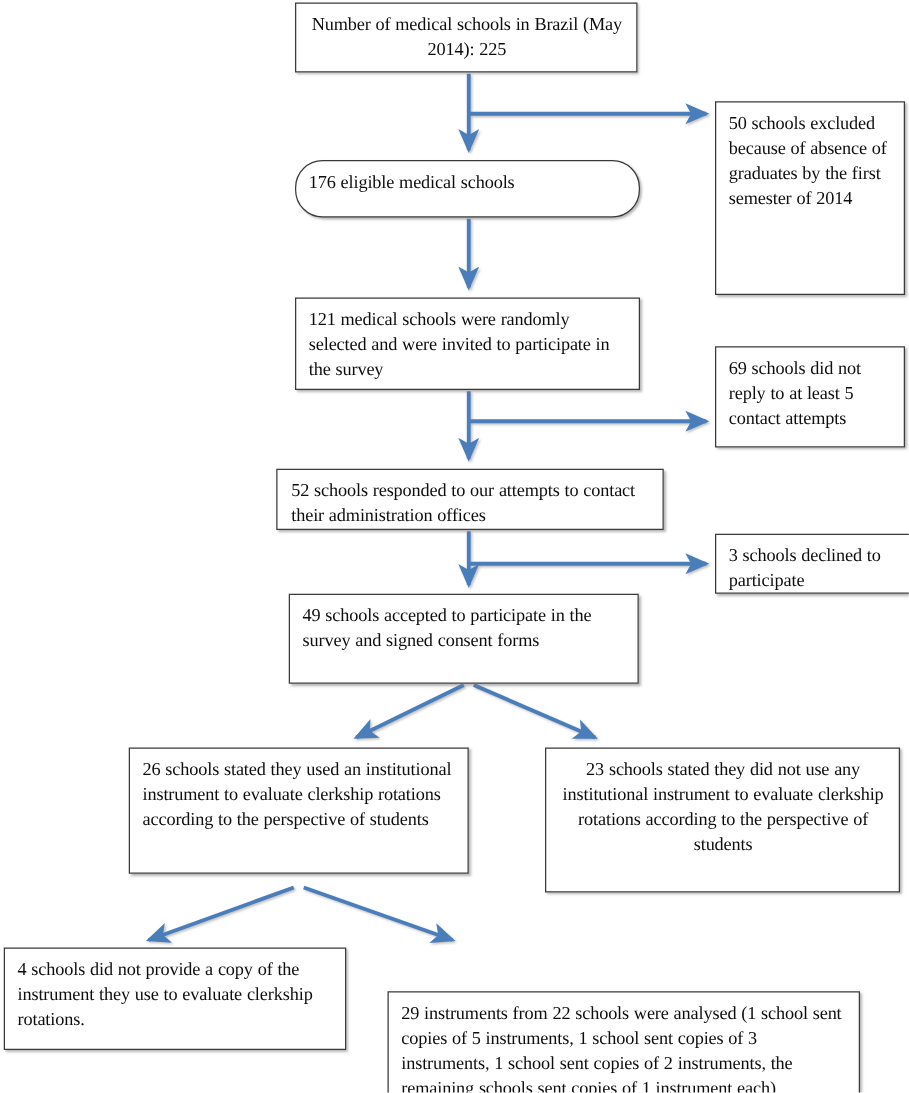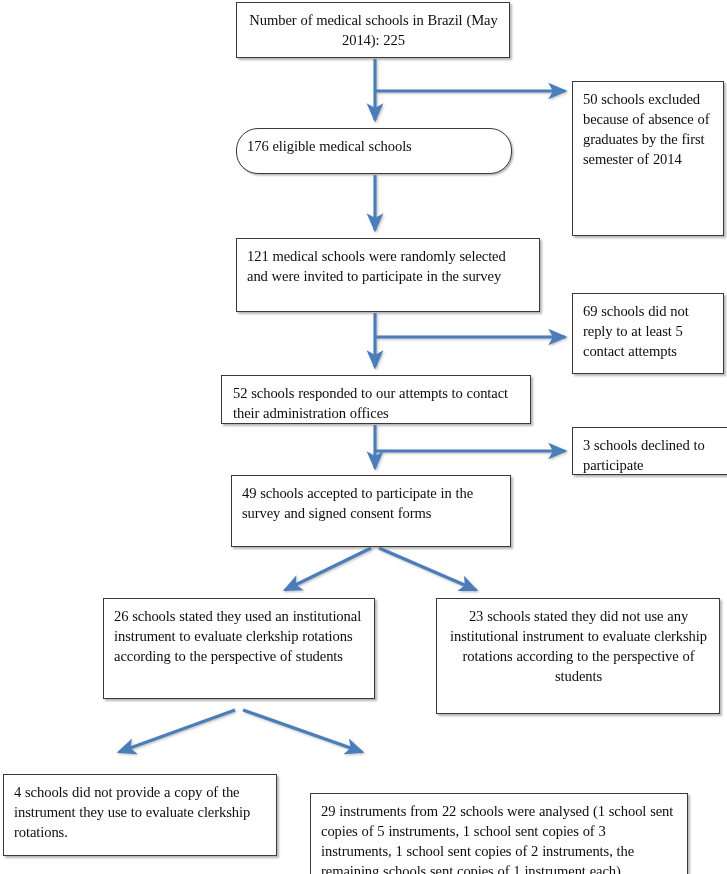--- a/index.html
+++ b/index.html
@@ -38,28 +38,28 @@
     position: absolute;
     left: 0; top: 0;
     width: 727px;
     height: 874px;
     pointer-events: none;
   }
   
   #box-total      { left: 236px; top: 2px;   width: 274px; height: 56px; text-align: center; }
   #box-excluded   { left: 572px; top: 33px;  width: 152px; height: 155px; margin-top: 48px; }
   #box-eligible   { left: 236px; top: 128px; width: 276px; height: 46px; border-radius: 22px; }
-  #box-invited    { left: 236px; top: 238px; width: 304px; height: 74px; }
-  #box-noreply    { left: 572px; top: 277px; width: 152px; height: 81px; margin-top: 16px; }
+  #box-invited    { left: 236px; top: 238px; width: 276px; height: 74px; }
+  #box-noreply    { left: 572px; top: 277px; width: 152px; height: 81px; }
   #box-responded  { left: 221px; top: 375px; width: 310px; height: 49px; padding-left: 11px; }
   #box-declined   { left: 572px; top: 427px; width: 184px; height: 48px; }
   #box-accepted   { left: 231px; top: 475px; width: 280px; height: 72px; }
   #box-used       { left: 103px; top: 598px; width: 272px; height: 101px; }
   #box-notused    { left: 436px; top: 598px; width: 284px; height: 116px; text-align: center; }
-  #box-nocopy     { left: 3px;   top: 758px; width: 274px; height: 82px; margin-top: 16px; }
+  #box-nocopy     { left: 3px;   top: 758px; width: 274px; height: 82px; }
   #box-analysed   { left: 310px; top: 758px; width: 378px; height: 110px; margin-top: 35px; }
 </style>
 </head>
 <body>
 
 <div id="flow">
 
   <svg class="arrows" viewBox="0 0 727 874" width="727" height="874" xmlns="http://www.w3.org/2000/svg">
     <defs>
       <marker id="arrowhead" markerWidth="7" markerHeight="7" refX="5.4" refY="3.1" orient="auto" markerUnits="strokeWidth">

